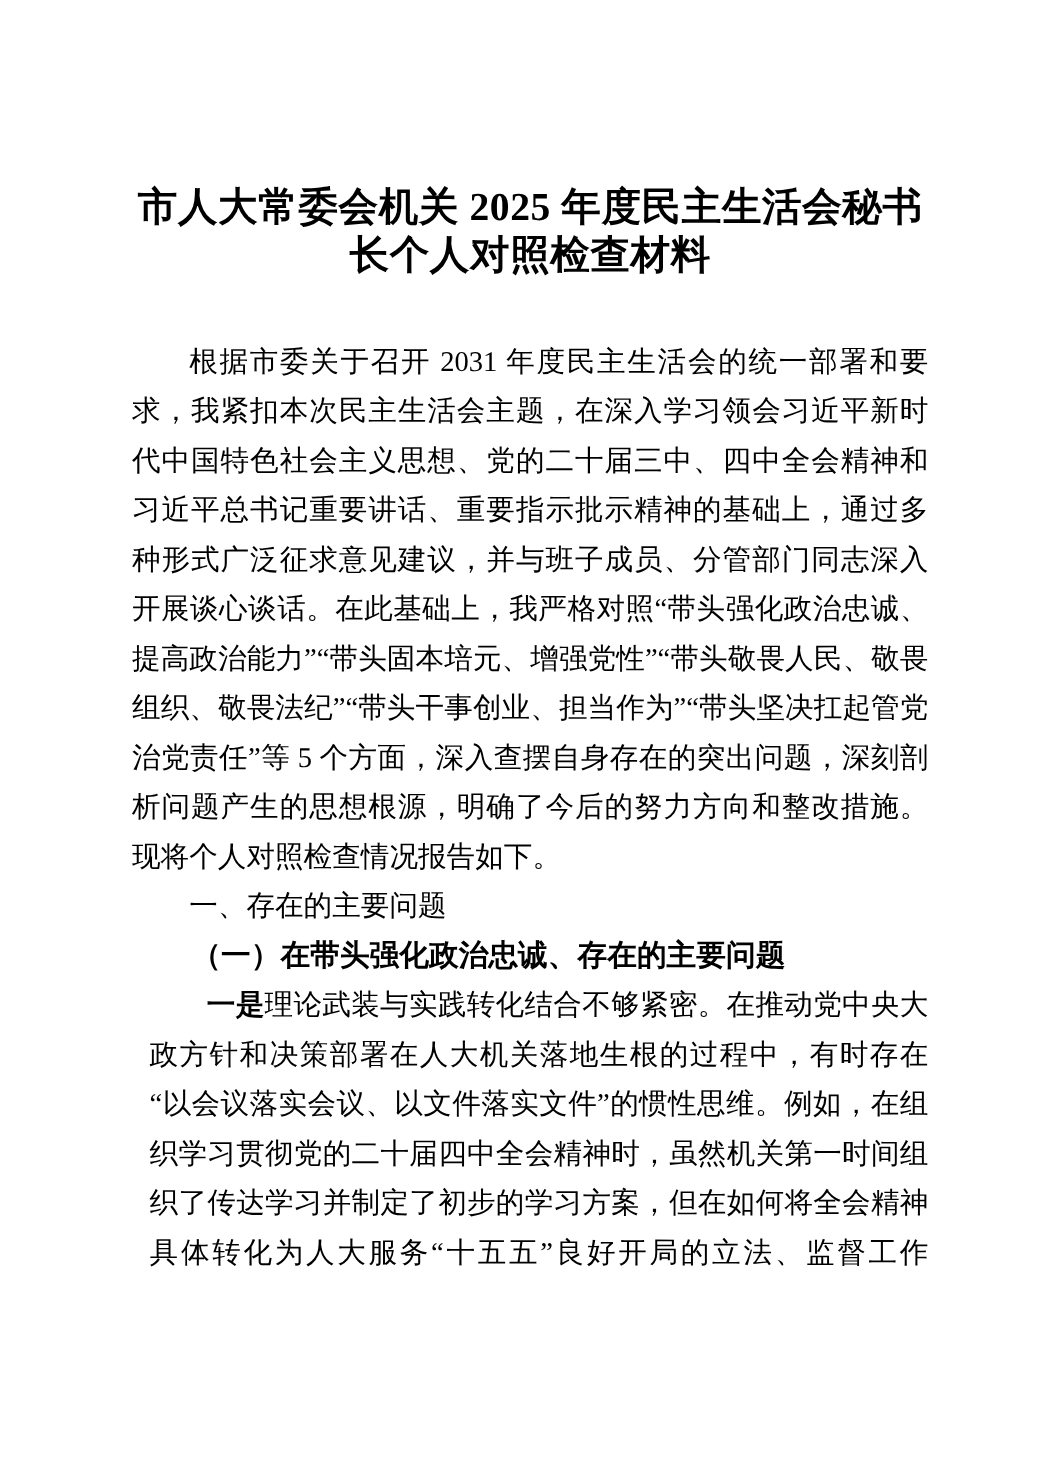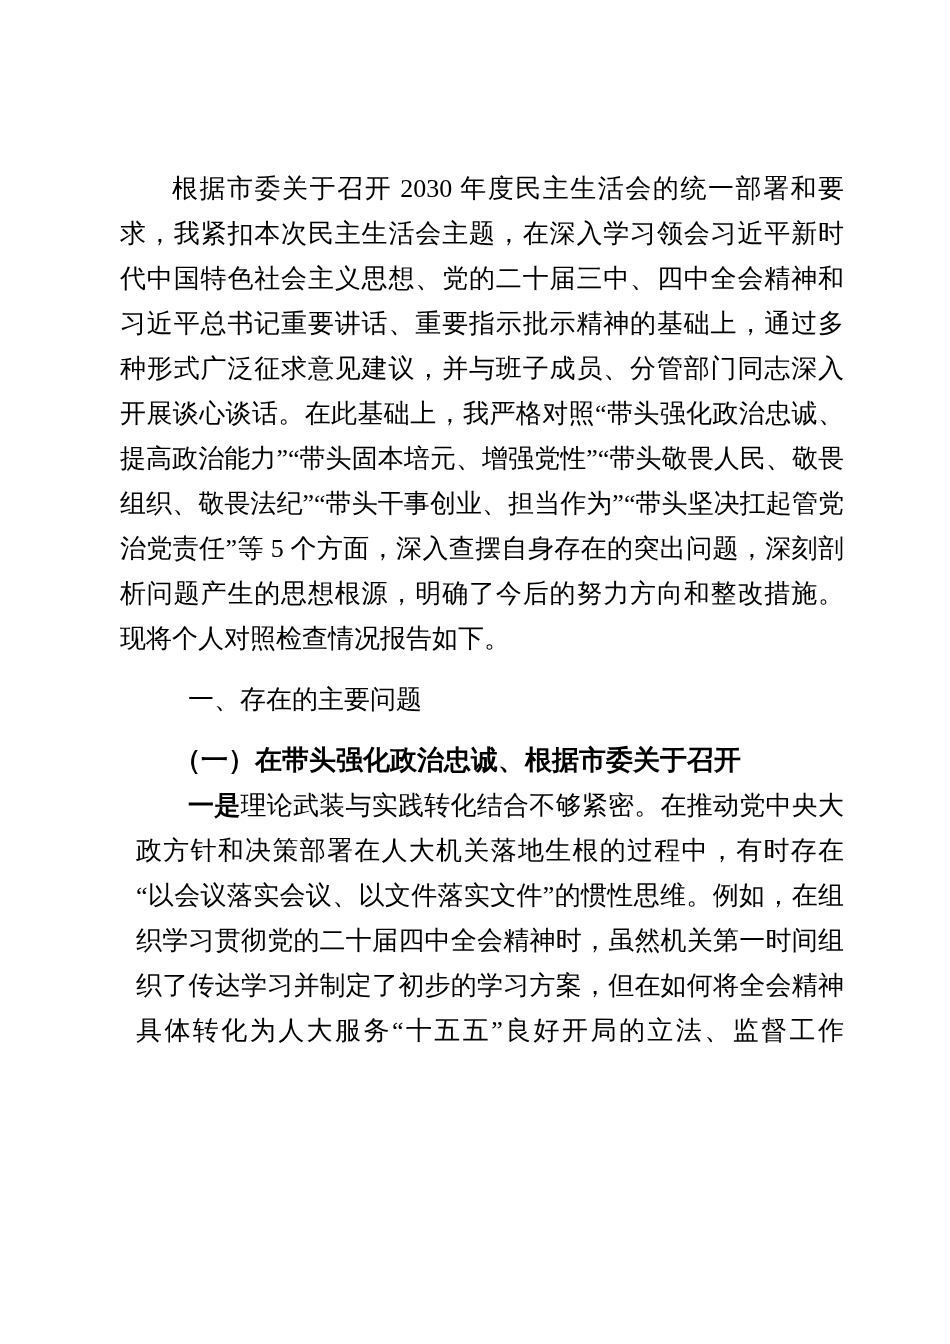--- a/index.html
+++ b/index.html
@@ -36,21 +36,21 @@
     text-indent: 2em;
     text-align: justify;
     text-justify: inter-ideograph;
   }
   .para-cont {
     
     text-align-last: justify;
     margin-left: 16px;
   }
   .heading-l1 {
-    margin: 16px;
+    margin: 0;
     text-indent: 2em;
     font-weight: normal;
     font-size: 26px;
     line-height: 45px;
   }
   .heading-l2 {
     margin: 0;
     text-indent: 2em;
     font-weight: bold;
     font-size: 27px;
@@ -59,23 +59,24 @@
   .lead-bold {
     font-weight: bold;
   }
 </style>
 </head>
 <body>
 
 <div class="page">
   <div class="content">
 
+    <h1 class="doc-title">市人大常委会机关 2025 年度民主生活会秘书长个人对照检查材料</h1>
 
-    <p class="para">根据市委关于召开 2030 年度民主生活会的统一部署和要求，我紧扣本次民主生活会主题，在深入学习领会习近平新时代中国特色社会主义思想、党的二十届三中、四中全会精神和习近平总书记重要讲话、重要指示批示精神的基础上，通过多种形式广泛征求意见建议，并与班子成员、分管部门同志深入开展谈心谈话。在此基础上，我严格对照“带头强化政治忠诚、提高政治能力”“带头固本培元、增强党性”“带头敬畏人民、敬畏组织、敬畏法纪”“带头干事创业、担当作为”“带头坚决扛起管党治党责任”等 5 个方面，深入查摆自身存在的突出问题，深刻剖析问题产生的思想根源，明确了今后的努力方向和整改措施。现将个人对照检查情况报告如下。</p>
+    <p class="para">根据市委关于召开 2031 年度民主生活会的统一部署和要求，我紧扣本次民主生活会主题，在深入学习领会习近平新时代中国特色社会主义思想、党的二十届三中、四中全会精神和习近平总书记重要讲话、重要指示批示精神的基础上，通过多种形式广泛征求意见建议，并与班子成员、分管部门同志深入开展谈心谈话。在此基础上，我严格对照“带头强化政治忠诚、提高政治能力”“带头固本培元、增强党性”“带头敬畏人民、敬畏组织、敬畏法纪”“带头干事创业、担当作为”“带头坚决扛起管党治党责任”等 5 个方面，深入查摆自身存在的突出问题，深刻剖析问题产生的思想根源，明确了今后的努力方向和整改措施。现将个人对照检查情况报告如下。</p>
 
     <p class="heading-l1">一、存在的主要问题</p>
 
-    <p class="heading-l2">（一）在带头强化政治忠诚、根据市委关于召开</p>
+    <p class="heading-l2">（一）在带头强化政治忠诚、存在的主要问题</p>
 
     <p class="para para-cont"><span class="lead-bold">一是</span><span>理论武装与实践转化结合不够紧密。在推动党中央大政方针和决策部署在人大机关落地生根的过程中，有时存在“以会议落实会议、以文件落实文件”的惯性思维。例如，在组织学习贯彻党的二十届四中全会精神时，虽然机关第一时间组织了传达学习并制定了初步的学习方案，但在如何将全会精神具体转化为人大服务“十五五”良好开局的立法、监督工作</span></p>
 
   </div>
 </div>
 
 </body></html>

